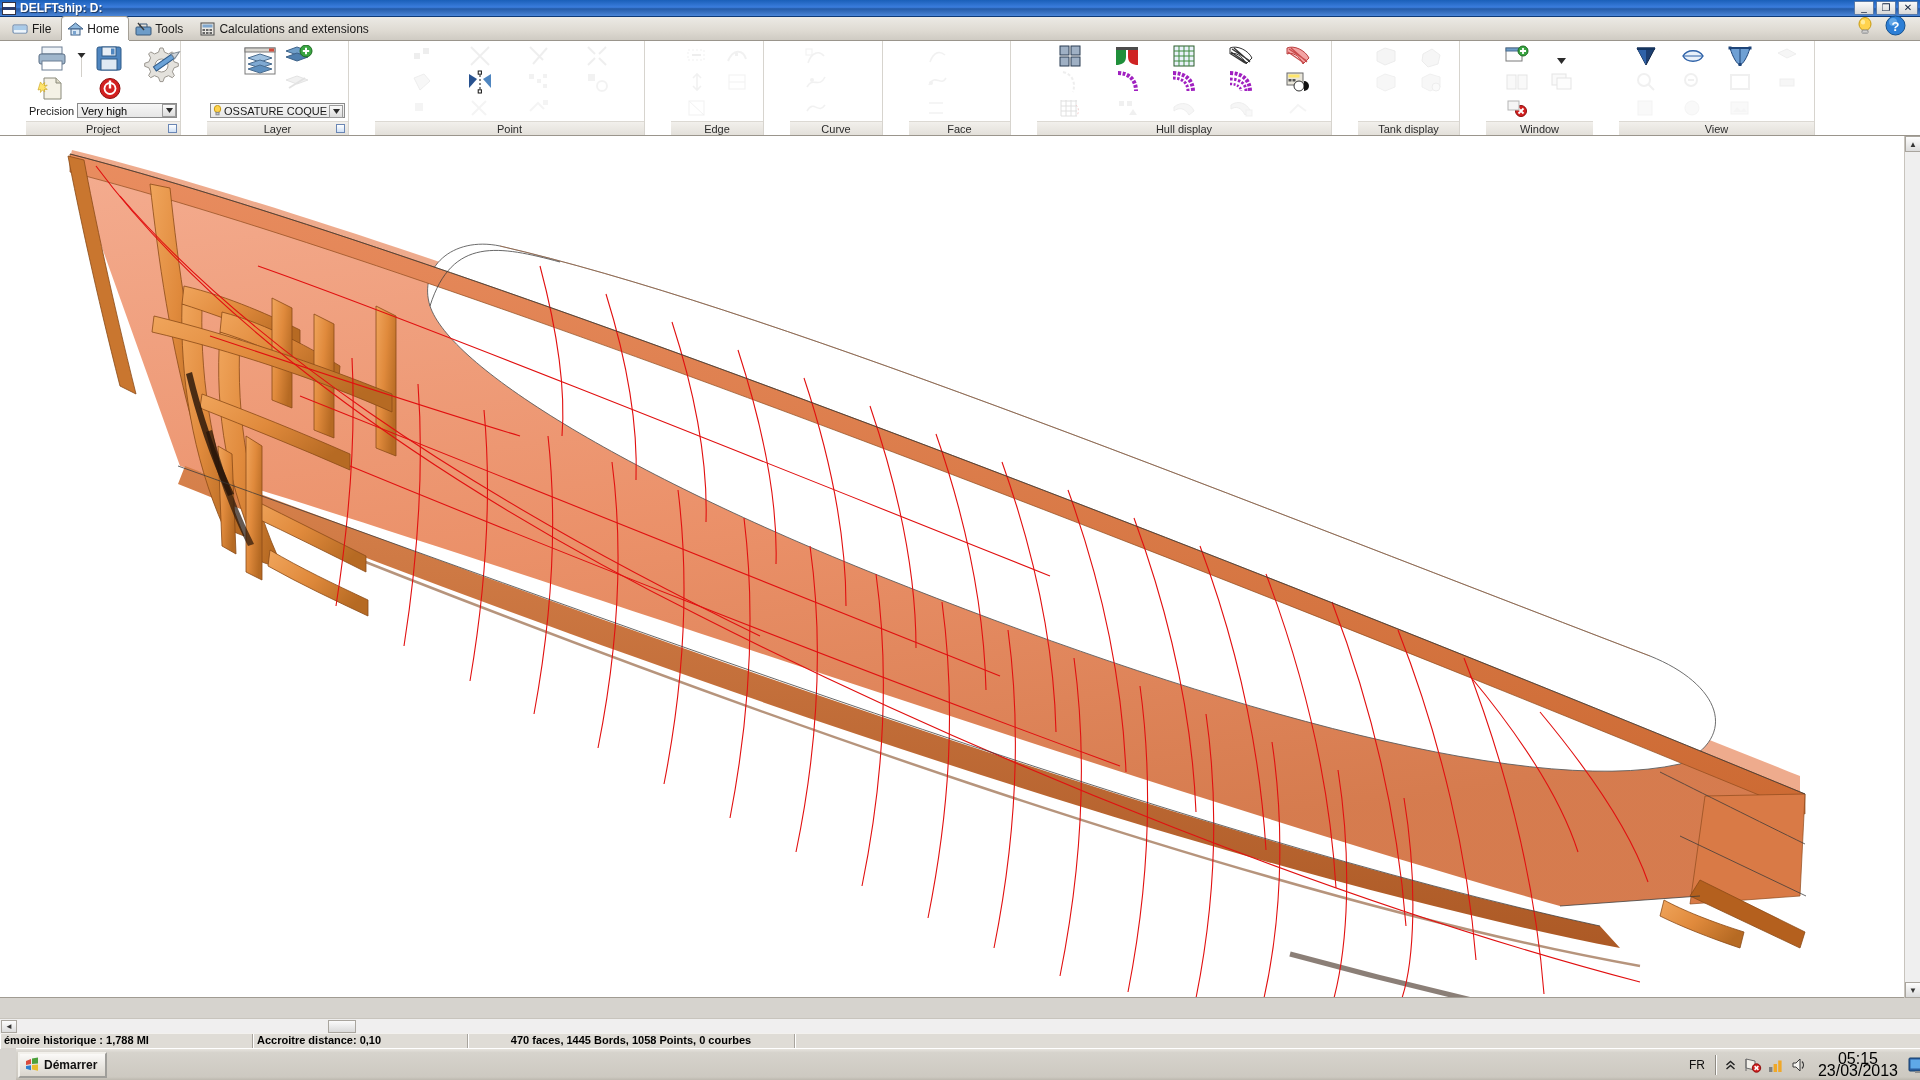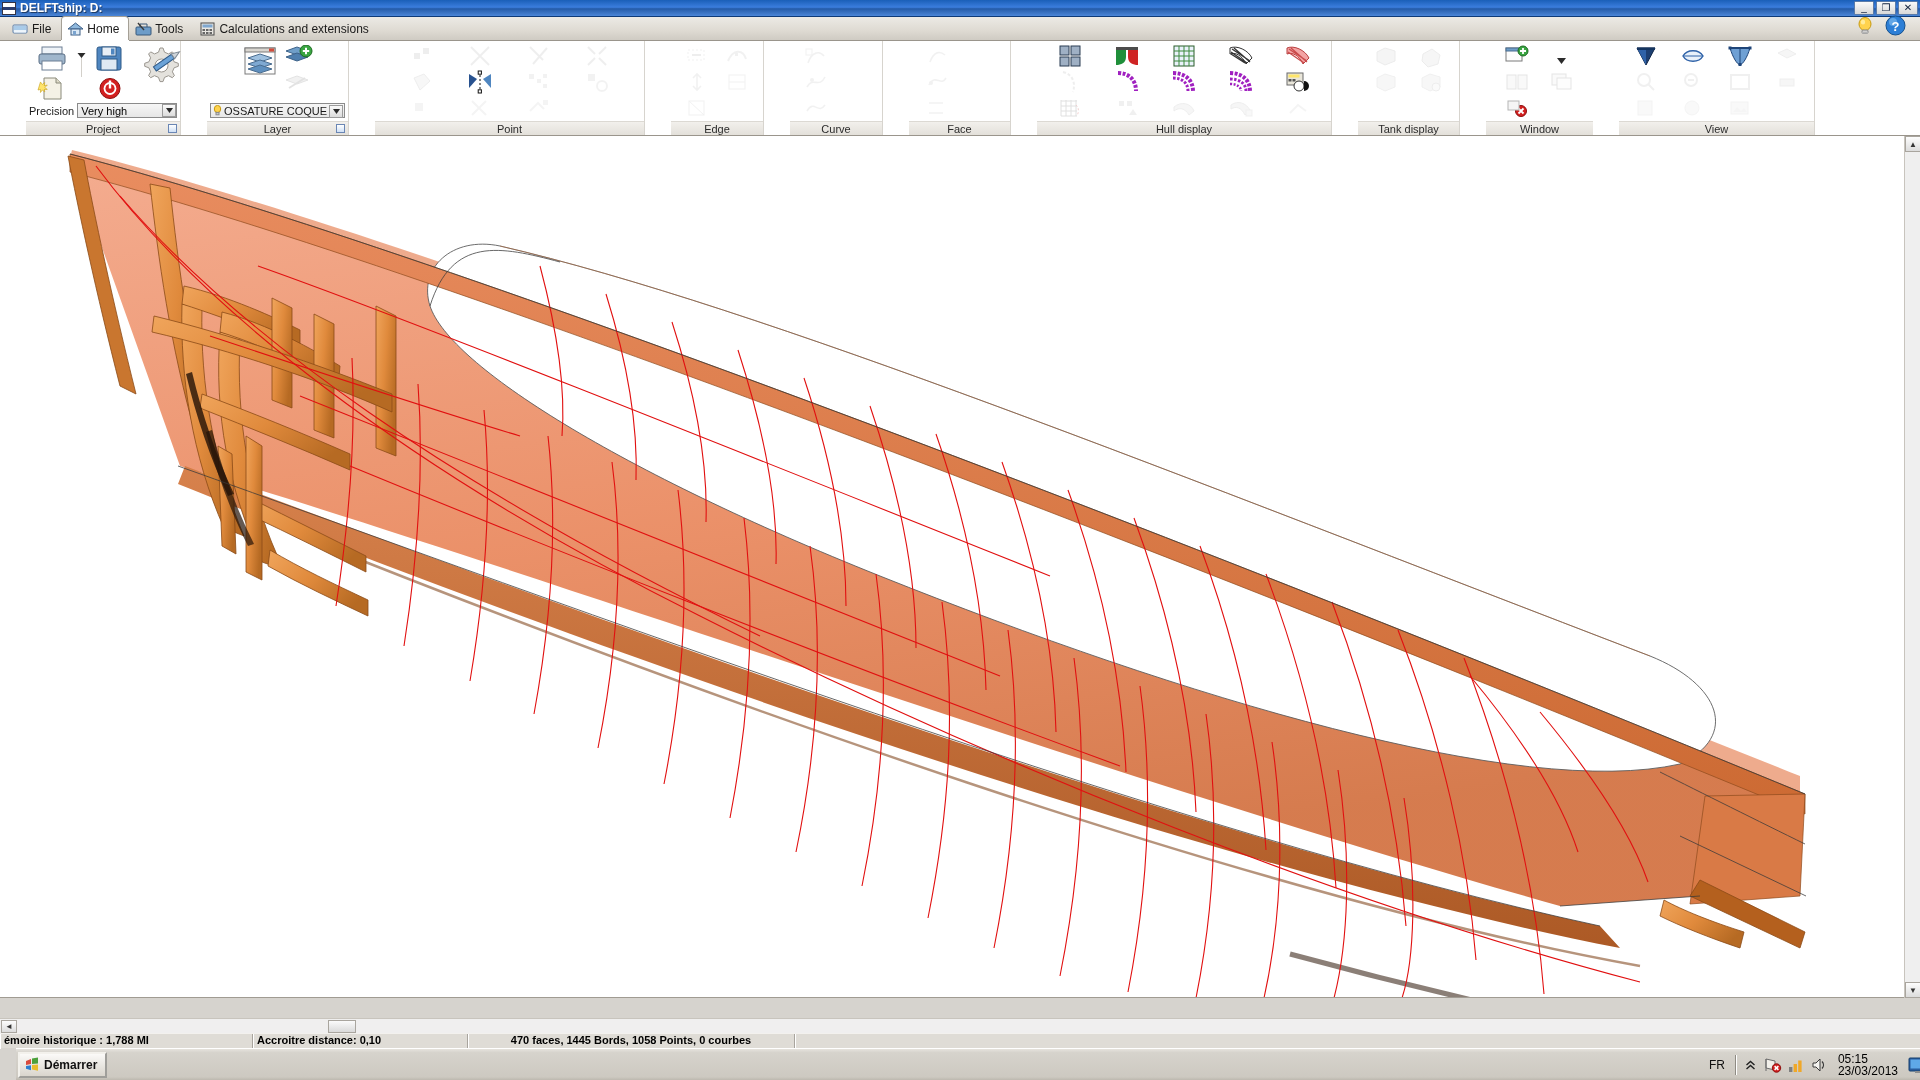--- a/index.html
+++ b/index.html
@@ -137,21 +137,21 @@
     margin-left:2px; height:26px; display:flex; align-items:center; gap:4px;
     padding:0 8px 0 4px; font-weight:bold; font-size:12px; color:#101010;
     background:linear-gradient(to bottom,#fbfaf8,#d9d5cd);
     border:2px outset #f3f1ec;
   }
   #tray {
     margin-left:auto; display:flex; align-items:center; height:32px;
     gap:6px; padding-right:2px;
   }
   #tray .divider { width:2px; height:20px; border-left:1px solid #8f8b83; border-right:1px solid #fff; }
-  #clock { font-size:12px; line-height:12px; color:#000; padding:0 4px; }
+  #clock { text-align:center; font-size:16px; line-height:12px; color:#000; padding:0 4px; }
 
   .nosel { user-select:none; }
 </style>
 </head>
 <body class="nosel">
 
 <div id="titlebar">
   <span class="tb-icon"></span>
   <span class="tb-title">DELFTship: D:</span>
   <div id="tb-buttons">

